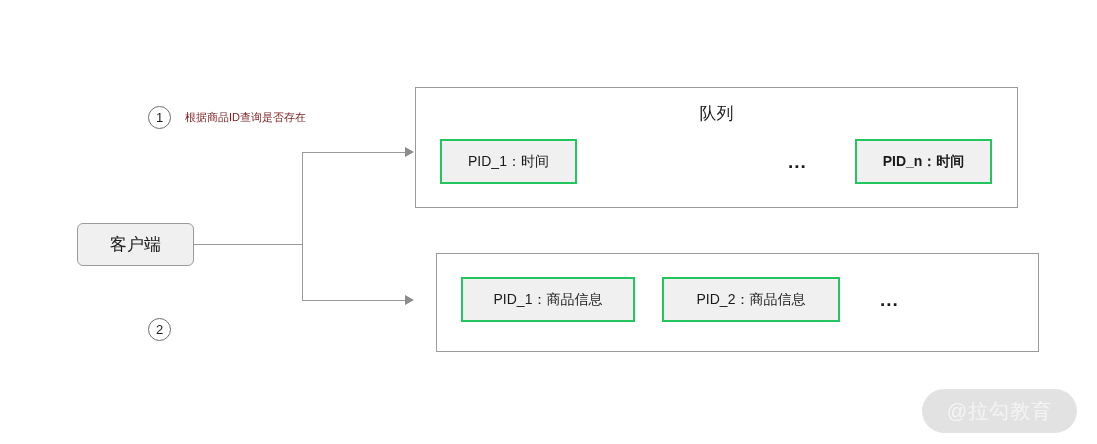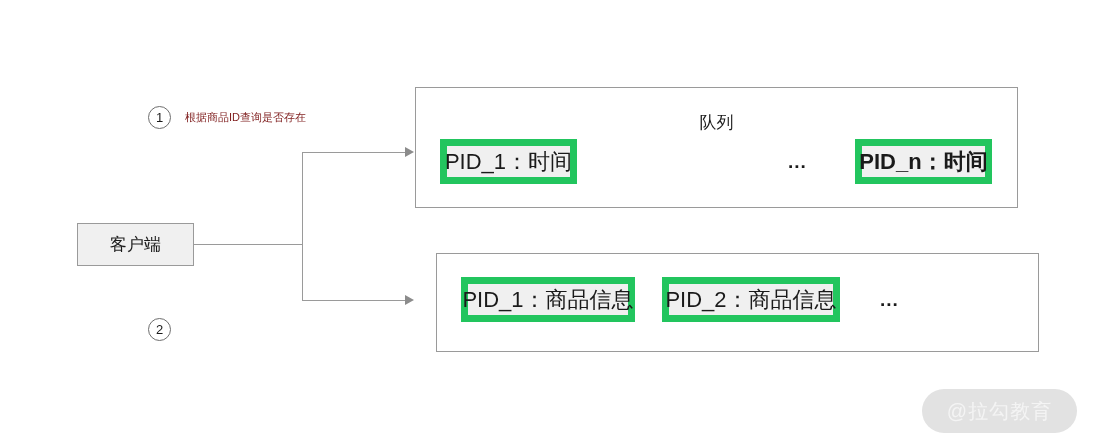--- a/index.html
+++ b/index.html
@@ -39,32 +39,31 @@
     box-sizing: border-box;
   }
 
   .container-title {
     position: absolute;
     left: 0;
     right: 0;
     text-align: center;
     font-size: 17px;
     color: #1a1a1a;
-    margin-top: 9px;
   }
 
   .item-box {
     position: absolute;
     background: #f0f0f0;
-    border: 7px solid #22c55e;
+    border: 2px solid #22c55e;
     box-sizing: border-box;
     display: flex;
     align-items: center;
     justify-content: center;
-    font-size: 22px;
+    font-size: 14px;
     color: #1a1a1a;
     white-space: nowrap;
   }
 
   .ellipsis {
     position: absolute;
     font-size: 19px;
     color: #1a1a1a;
     letter-spacing: 1px;
     font-weight: 600;
@@ -138,21 +137,21 @@
 
   <div class="flow-label" style="left:148px; top:106px;">
     <span class="circle-num">1</span>
     <span class="flow-text">根据商品ID查询是否存在</span>
   </div>
 
   <div class="flow-label" style="left:148px; top:318px;">
     <span class="circle-num">2</span>
   </div>
 
-  <div class="node-box" style="left:77px; top:223px; width:117px; height:43px;">客户端</div>
+  <div class="node-box" style="left:77px; top:223px; width:117px; height:43px;border-radius:6px;">客户端</div>
 
   <div class="line-h" style="left:194px; top:244px; width:109px;"></div>
   <div class="line-v" style="left:302px; top:152px; height:149px;"></div>
 
   <div class="line-h" style="left:302px; top:152px; width:104px;"></div>
   <div class="arrow-head" style="left:405px; top:147px;"></div>
 
   <div class="line-h" style="left:302px; top:300px; width:104px;"></div>
   <div class="arrow-head" style="left:405px; top:295px;"></div>
 

